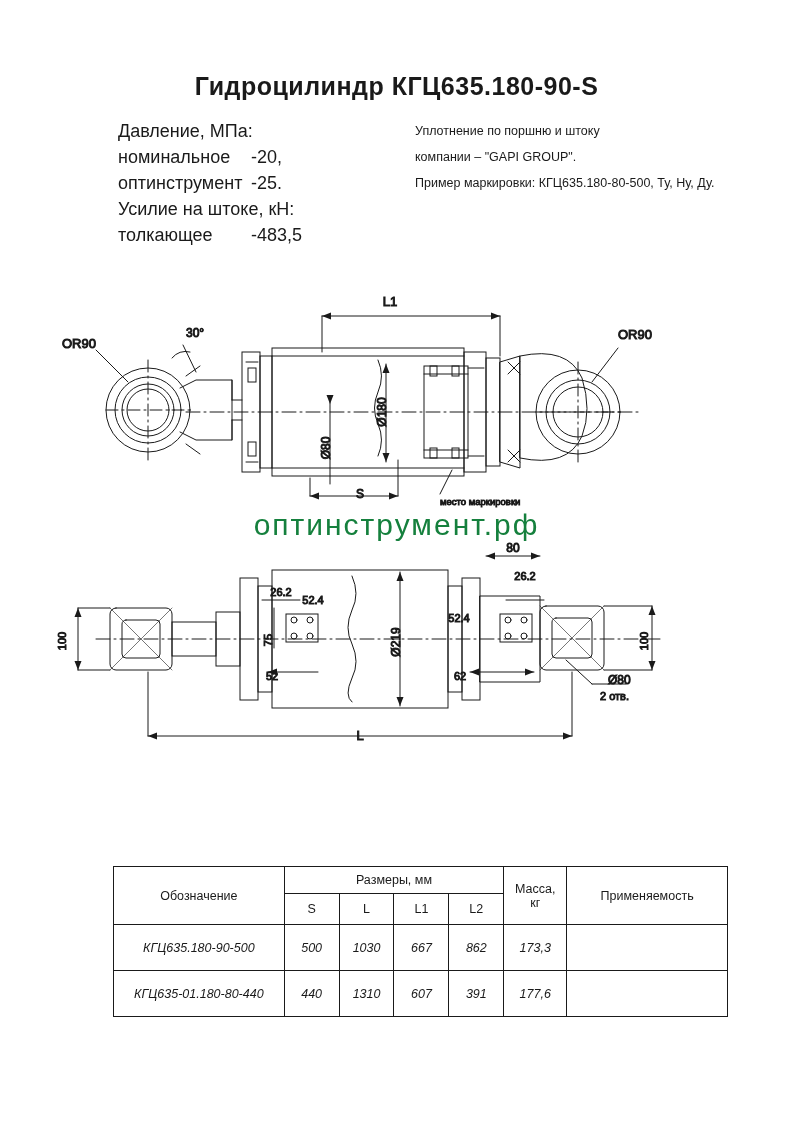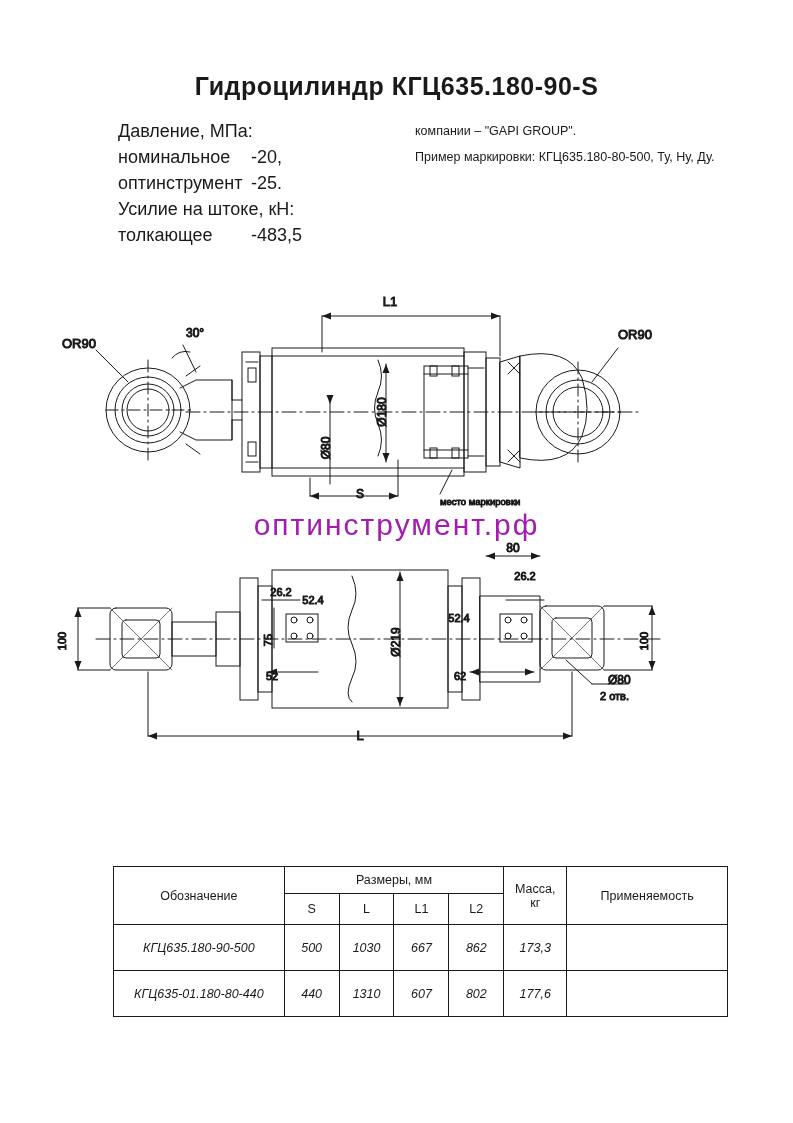--- a/index.html
+++ b/index.html
@@ -54,21 +54,21 @@
   .spec-row .val { position: absolute; left: 133px; }
   .spec-head { height: 26px; }
 
   .watermark {
     position: absolute;
     left: 0;
     top: 508px;
     width: 793px;
     text-align: center;
     font-size: 30px;
-    color: #a21caf;
+    color: #15803d;
     letter-spacing: 2px;
     font-weight: normal;
     pointer-events: none;
   }
 
   svg.drawing {
     position: absolute;
     left: 0;
     top: 0;
   }
@@ -121,20 +121,23 @@
       <span class="val">-25.</span>
     </div>
     <div class="spec-head">Усилие на штоке, кН:</div>
     <div class="spec-row">
       <span class="lbl">толкающее</span>
       <span class="val">-483,5</span>
     </div>
   </div>
 
   <div class="spec-right">
+    <div class="spec-row">
+      <span class="lbl">Уплотнение по поршню и штоку</span>
+    </div>
     <div class="spec-row">
       <span class="lbl">компании – "GAPI GROUP".</span>
     </div>
     <div class="spec-row">
       <span class="lbl">Пример маркировки: КГЦ635.180-80-500, Ту, Ну, Ду.</span>
     </div>
   </div>
 
   <svg class="drawing" width="793" height="1123" viewBox="0 0 793 1123">
     <g fill="none" stroke="#1a1a1a" stroke-width="1" stroke-linecap="round">
@@ -395,21 +398,21 @@
         <td>667</td>
         <td>862</td>
         <td>173,3</td>
         <td></td>
       </tr>
       <tr class="row-h">
         <td class="cell-left">КГЦ635-01.180-80-440</td>
         <td>440</td>
         <td>1310</td>
         <td>607</td>
-        <td>802</td>
+        <td>391</td>
         <td>177,6</td>
         <td></td>
       </tr>
     </tbody>
       </table>
   </div>
 
 </div>
 
 </body></html>

